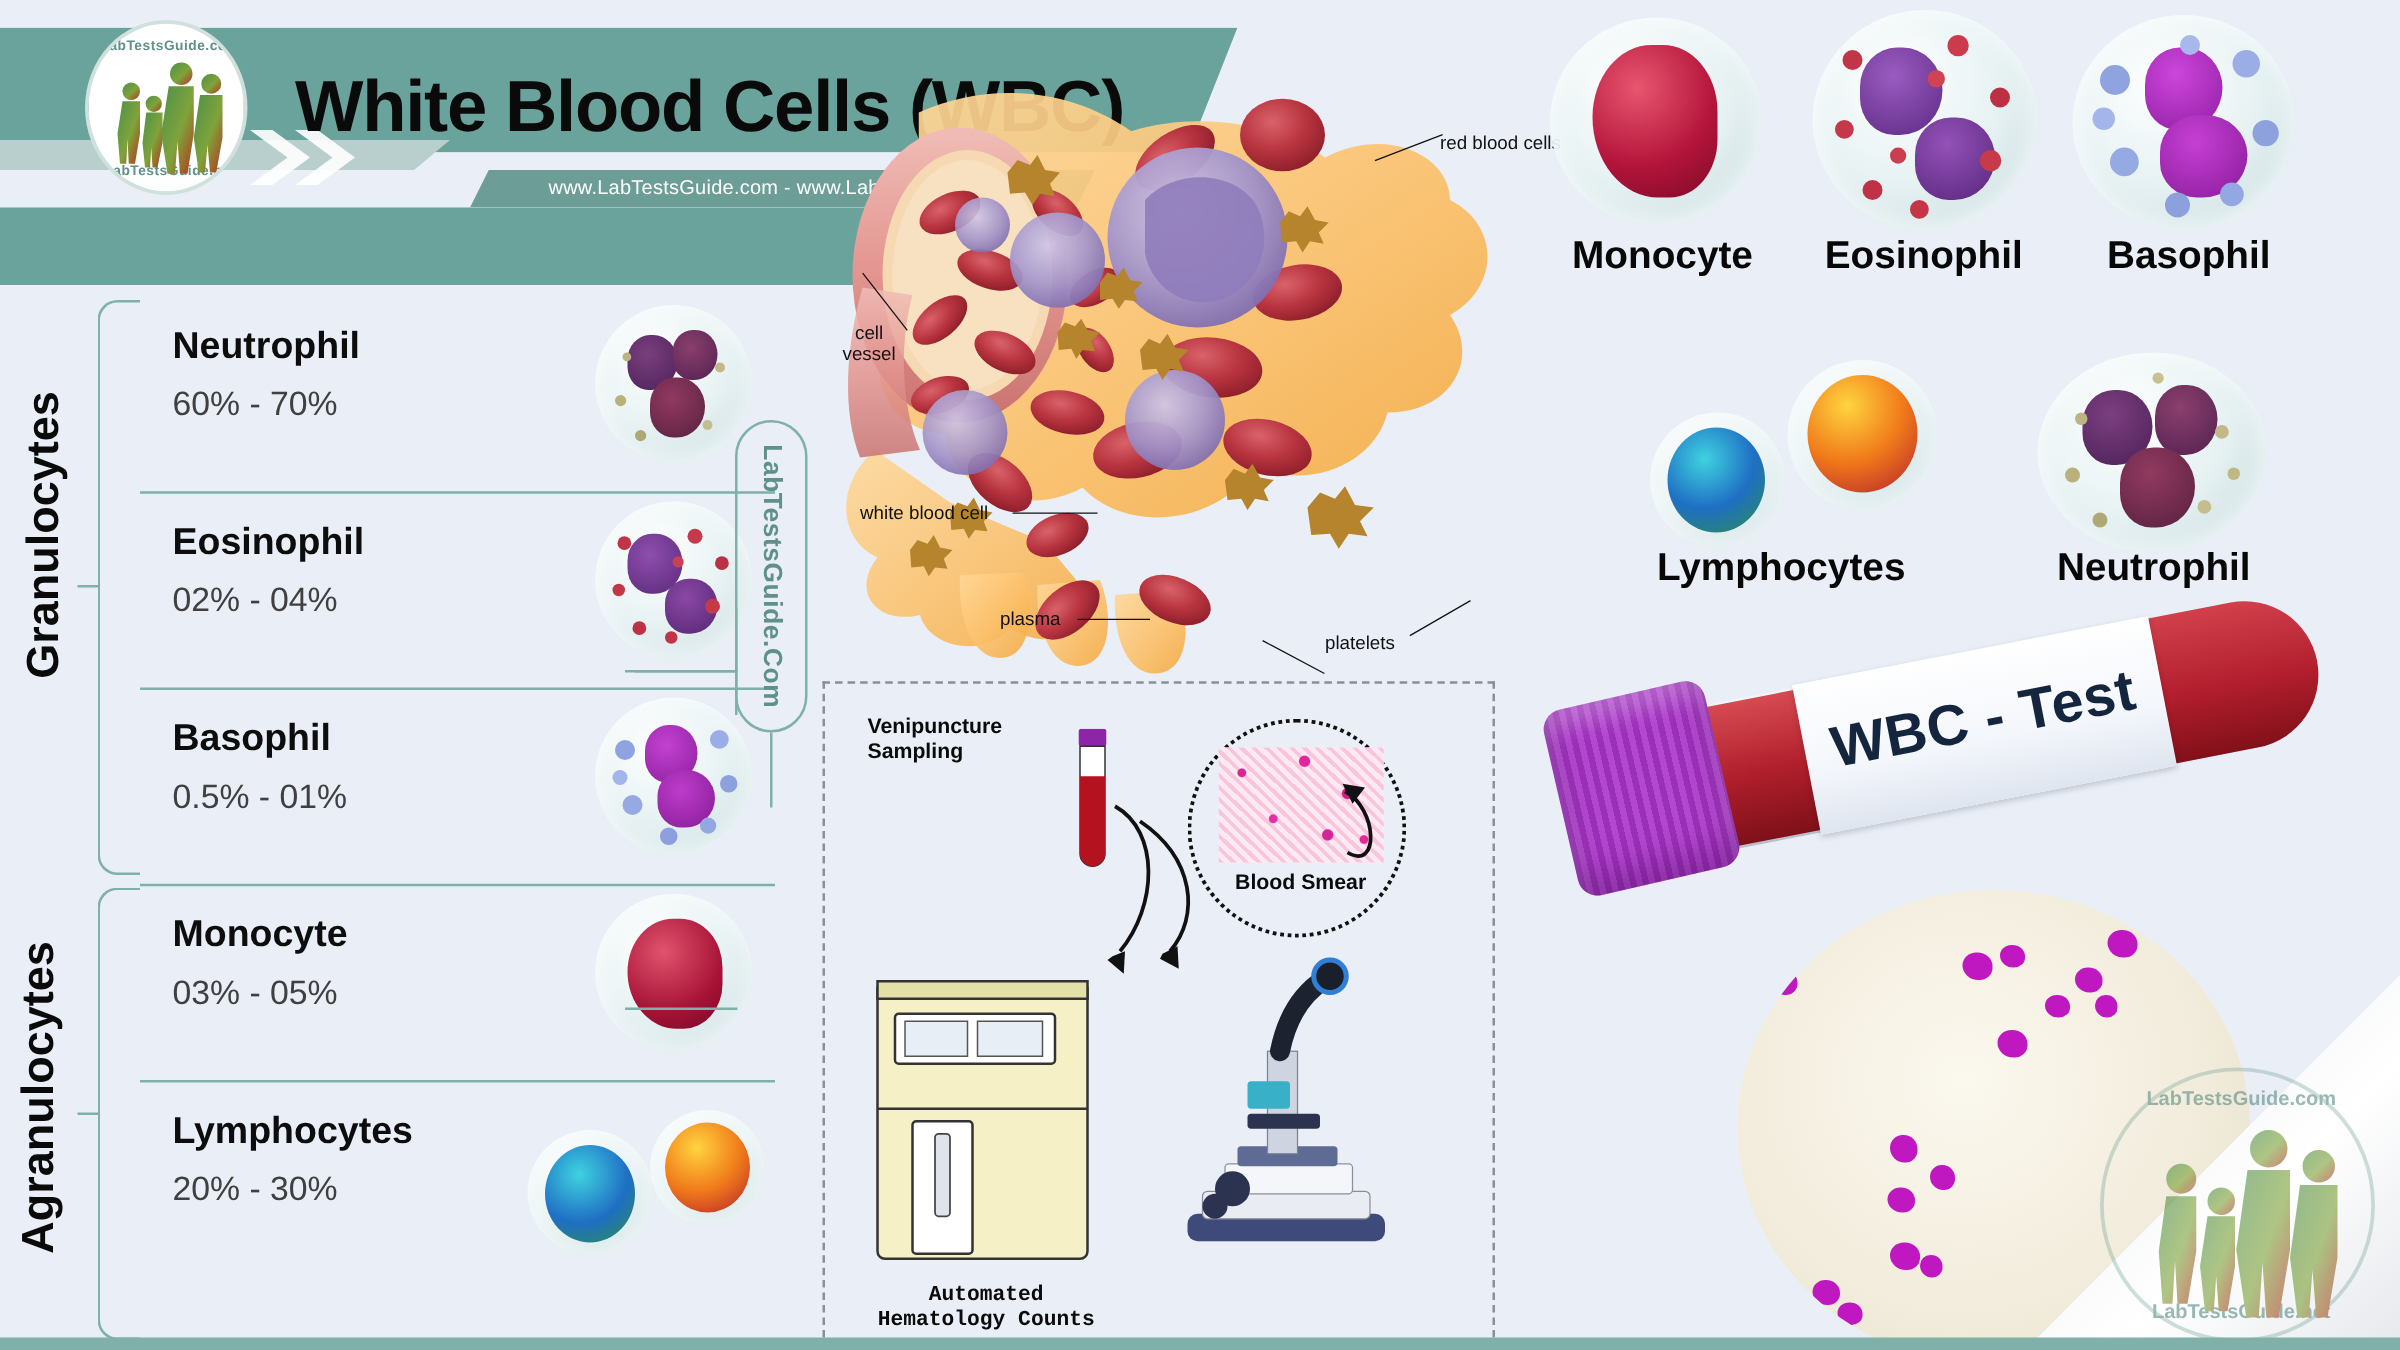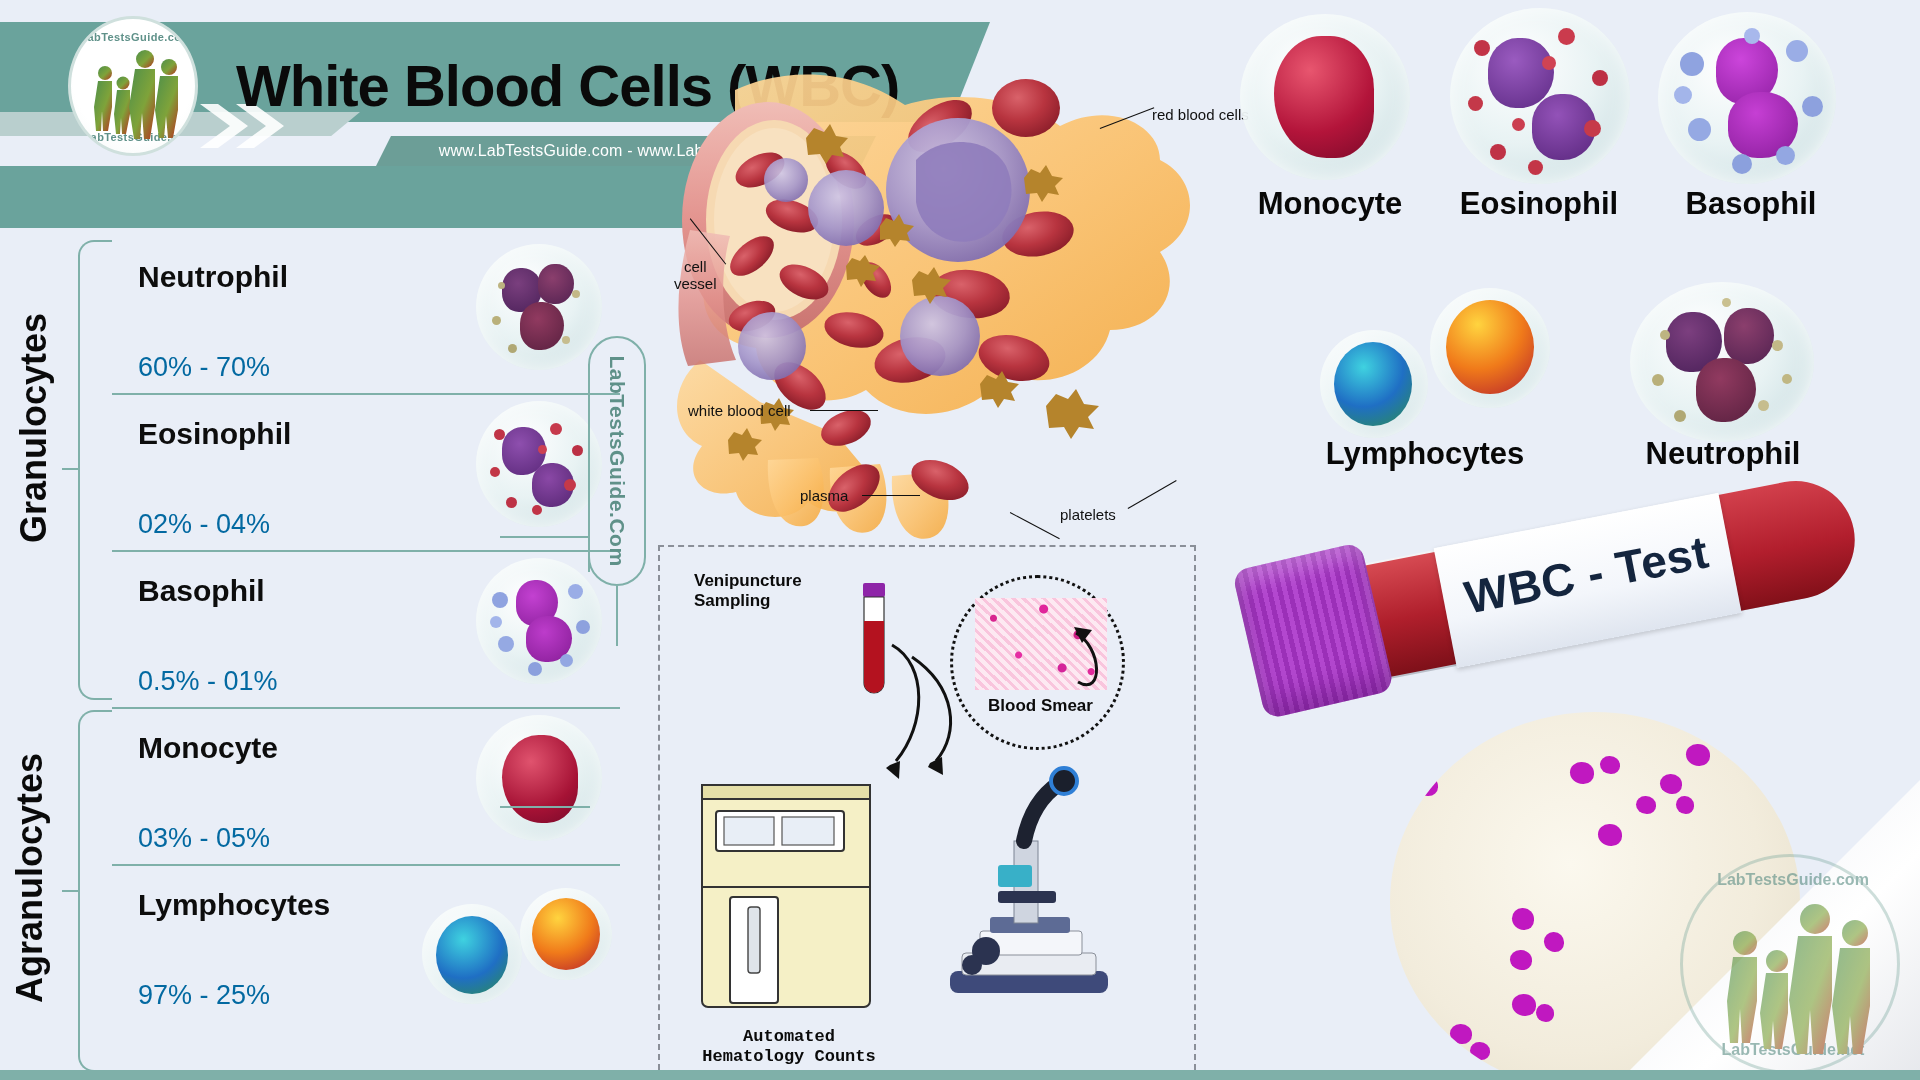--- a/index.html
+++ b/index.html
@@ -75,21 +75,21 @@
     position: relative; height: 157px;
     border-bottom: 2px solid #7fb0a9;
   }
   .row:last-child { border-bottom: none; }
   .row .r-name {
     position: absolute; left: 26px; top: 22px;
     font-size: 30px; font-weight: 700; color: #0d0d0d;
   }
   .row .r-range {
     position: absolute; left: 26px; top: 70px;
-    font-size: 27px; font-weight: 400; color: #0369a1; margin-top: 44px;
+    font-size: 27px; font-weight: 400; color: #404040;
   }
   .row .r-cell { position: absolute; right: 18px; top: 6px; }
   .row.lymph .r-cell { right: 8px; top: 22px; }
 
   
   .brace {
     position: absolute; width: 34px;
     border: 2px solid #7fb0a9; border-right: none;
     border-radius: 16px 0 0 16px;
   }
@@ -391,21 +391,21 @@
         <div class="r-cell">
           <div class="cellart" style="width:126px;height:126px">
             <div class="membrane"></div>
             <div class="lobe" style="left:26px;top:20px;width:76px;height:88px;border-radius:52% 48% 44% 56%;background:radial-gradient(circle at 38% 30%,#e0536e,#a61235 62%,#76092a);"></div>
           </div>
         </div>
       </div>
 
       <div class="row lymph">
         <div class="r-name">Lymphocytes</div>
-        <div class="r-range">97% - 25%</div>
+        <div class="r-range">20% - 30%</div>
         <div class="r-cell">
           <div style="position:relative;width:190px;height:110px">
             <div class="cellart" style="position:absolute;left:0;top:16px;width:100px;height:100px">
               <div class="membrane"></div>
               <div class="lobe" style="left:14px;top:12px;width:72px;height:78px;border-radius:50%;background:radial-gradient(circle at 38% 30%,#3fd2e0,#1f6fc4 55%,#2d8f4e 100%);"></div>
             </div>
             <div class="cellart" style="position:absolute;left:98px;top:0px;width:92px;height:92px">
               <div class="membrane"></div>
               <div class="lobe" style="left:12px;top:10px;width:68px;height:72px;border-radius:50%;background:radial-gradient(circle at 38% 28%,#ffd43f,#f07a1a 52%,#b41f2e 100%);"></div>
             </div>

